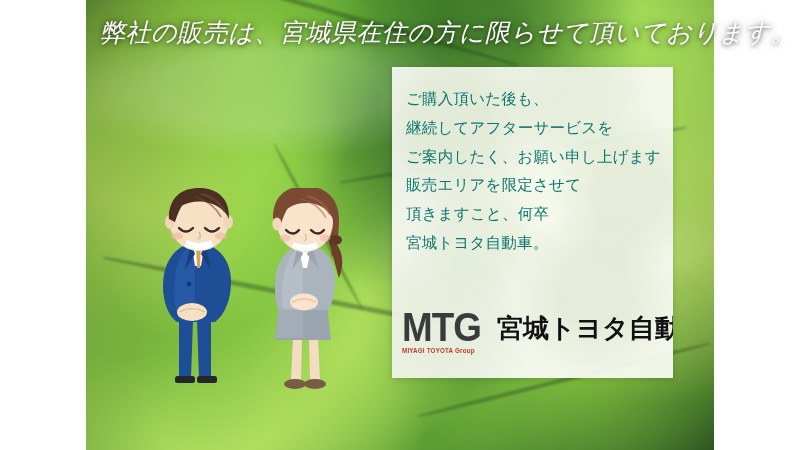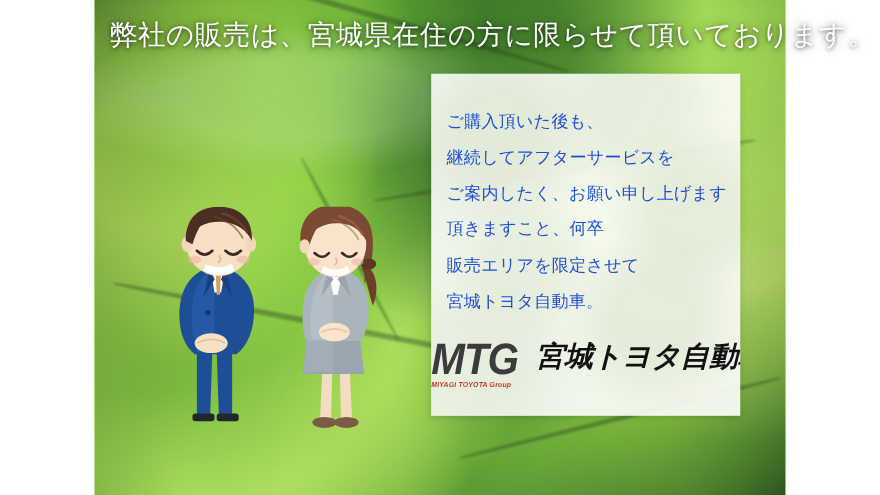--- a/index.html
+++ b/index.html
@@ -44,20 +44,21 @@
   .b3{left:2%;top:66%;width:70%;height:5px;transform:rotate(11deg);}
   .b4{left:52%;top:84%;width:48%;height:4px;transform:rotate(-14deg);}
   .b5{left:22%;top:50%;width:30%;height:3px;transform:rotate(62deg);}
 
   
   .headline{
     position:absolute;left:100px;top:18px;width:600px;
     font-size:25px;line-height:1.18;color:#ffffff;font-weight:500;
     letter-spacing:.5px;white-space:nowrap;
     text-shadow:0 1px 4px rgba(0,0,0,.55), 0 0 10px rgba(0,0,0,.35);
+    font-style:italic;
   }
 
   
   .panel{
     position:absolute;left:392px;top:67px;width:281px;height:311px;
     background:rgba(250,251,246,.93);
     box-shadow:0 1px 6px rgba(0,0,0,.16);
     overflow:hidden;
   }
   .panel:before{
@@ -66,26 +67,26 @@
       radial-gradient(circle at 22% 18%, rgba(215,226,200,.5) 0 11%, rgba(0,0,0,0) 26%),
       radial-gradient(circle at 66% 10%, rgba(218,228,205,.45) 0 10%, rgba(0,0,0,0) 24%),
       radial-gradient(circle at 85% 40%, rgba(213,224,198,.45) 0 12%, rgba(0,0,0,0) 27%),
       radial-gradient(circle at 30% 56%, rgba(216,227,202,.4) 0 11%, rgba(0,0,0,0) 26%),
       radial-gradient(circle at 72% 72%, rgba(212,223,197,.45) 0 12%, rgba(0,0,0,0) 28%),
       radial-gradient(circle at 14% 84%, rgba(218,228,205,.4) 0 11%, rgba(0,0,0,0) 26%);
     pointer-events:none;
   }
   .panel-body{position:relative;padding:22px 14px 0 14px;}
   .panel-body p{
-    margin:12px 0 8px 0;font-size:15.5px;line-height:1.34;color:#1d4ed8;
+    margin:0 0 8px 0;font-size:15.5px;line-height:1.34;color:#0f766e;
     font-weight:500;letter-spacing:.2px;white-space:nowrap;
   }
 
   
-  .logo{position:absolute;left:0;bottom:24px;display:flex;align-items:flex-start;gap:9px;font-style:italic;}
+  .logo{position:absolute;left:10px;bottom:24px;display:flex;align-items:center;gap:9px;}
   .logo-mark{position:relative;line-height:1;}
   .logo-mtg{
     font-family:"Liberation Sans","DejaVu Sans",sans-serif;
     font-size:40px;font-weight:bold;color:#3b3b3b;letter-spacing:-1px;
     transform:scaleX(.92);transform-origin:left bottom;display:block;
   }
   .logo-sub{
     display:block;margin-top:1px;font-size:6.5px;font-weight:bold;color:#c0392b;
     letter-spacing:.2px;white-space:nowrap;transform:scaleX(.96);transform-origin:left top;
   }
@@ -207,22 +208,22 @@
         <path d="M45 59 q13 8 26 0 l-2 -5 q-11 6 -22 0 Z" fill="#ffffff"></path>
       </svg>
     </div>
   </div>
 
   <div class="panel">
     <div class="panel-body">
       <p>ご購入頂いた後も、</p>
       <p>継続してアフターサービスを</p>
       <p>ご案内したく、お願い申し上げます</p>
+      <p>販売エリアを限定させて</p>
       <p>頂きますこと、何卒</p>
-      <p>販売エリアを限定させて</p>
       <p>宮城トヨタ自動車。</p>
     </div>
 
     <div class="logo">
       <span class="logo-mark">
         <span class="logo-mtg">MTG</span>
         <span class="logo-sub">MIYAGI TOYOTA Group</span>
       </span>
       <span class="logo-jp">宮城トヨタ自動車</span>
     </div>

